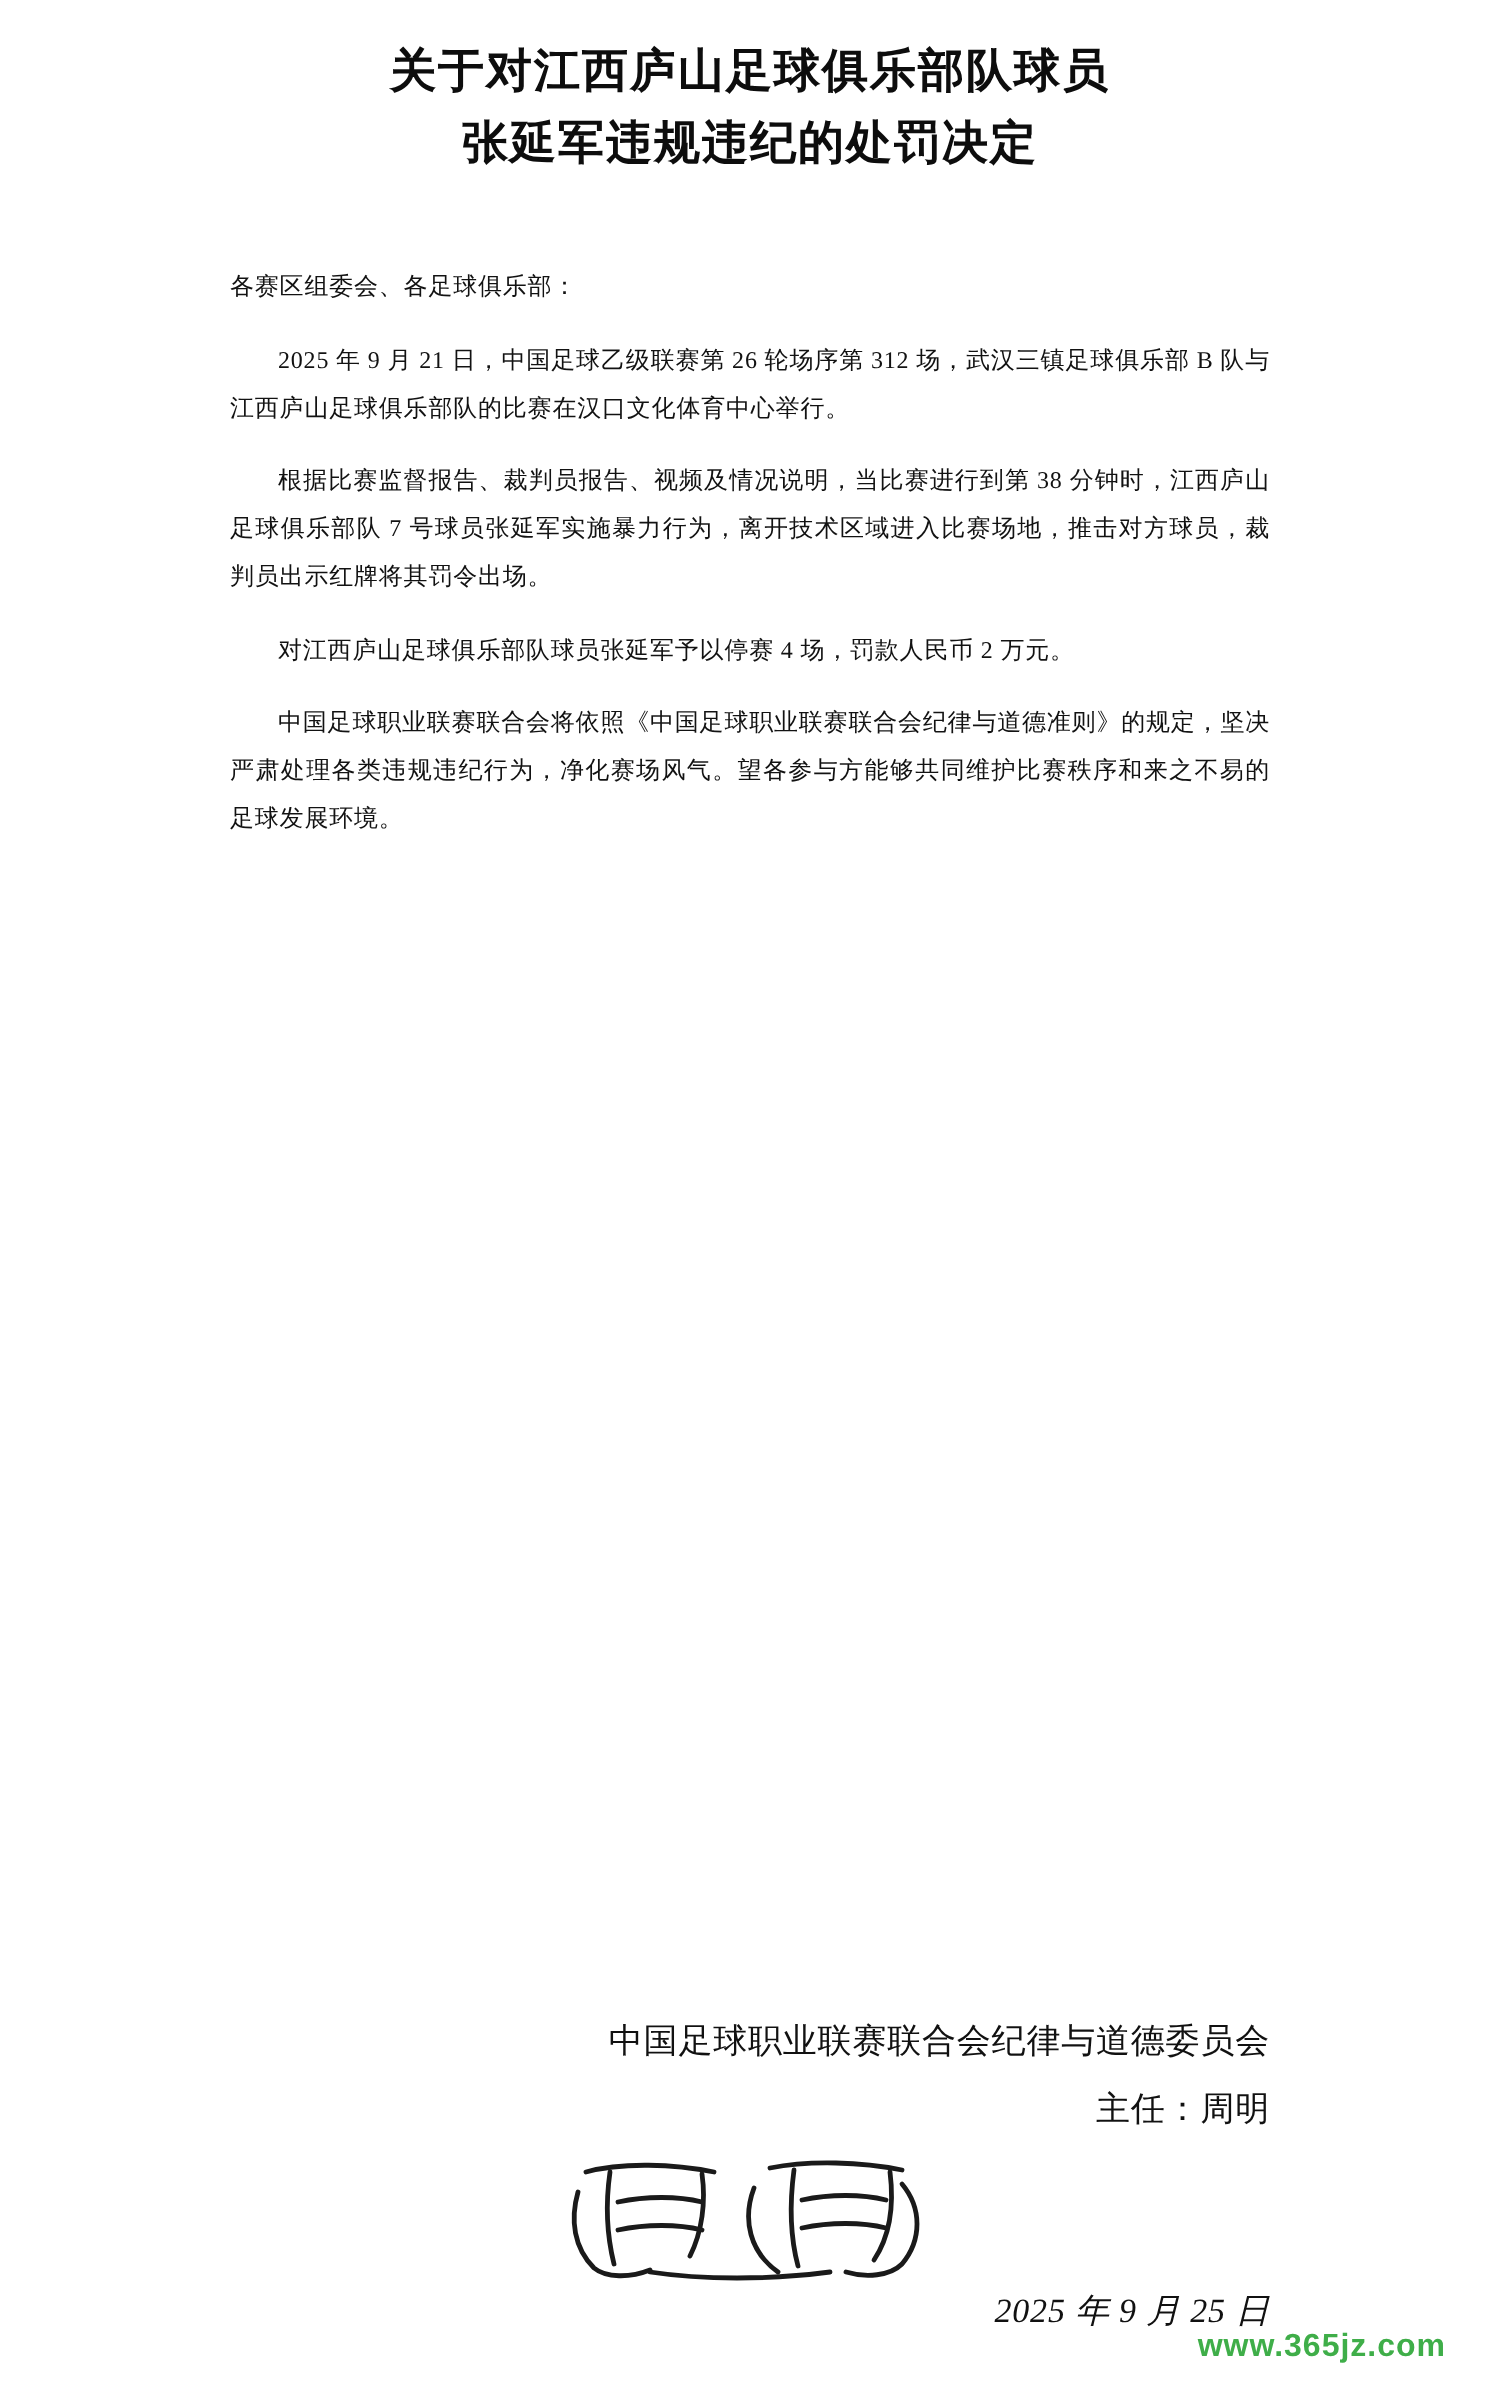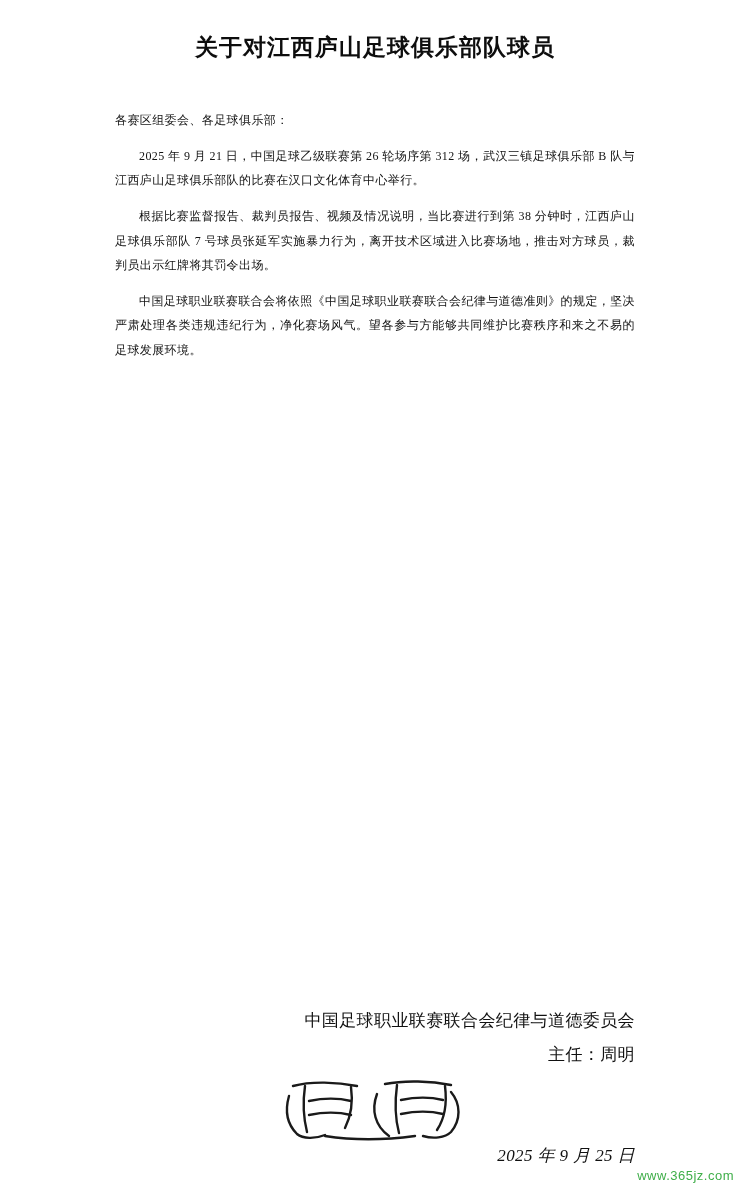--- a/index.html
+++ b/index.html
@@ -13,21 +13,21 @@
     position: relative;
     font-family: "Liberation Serif", "DejaVu Serif", serif;
     color: #111111;
     overflow: hidden;
   }
   .page {
     position: relative;
     width: 750px;
     height: 1191px;
     box-sizing: border-box;
-    padding: 16px;
+    padding: 4px;
   }
   .title-block {
     text-align: center;
     padding-top: 14px;
   }
   .title-line {
     font-size: 23px;
     font-weight: bold;
     letter-spacing: 1px;
     line-height: 1.55;
@@ -78,42 +78,44 @@
     margin: 0 auto;
   }
   .sign-date {
     font-size: 17px;
     letter-spacing: 0.4px;
     margin-top: 2px;
     font-style: italic;
   }
   .watermark {
     position: absolute;
-    right: 16px;
+    right: 27px;
     bottom: 8px;
     font-family: "Liberation Sans", sans-serif;
-    font-size: 13px;
+    font-size: 16px;
     color: #3fae49;
     letter-spacing: 0.5px;
-    font-weight: 400;
+    font-weight: 700;
   }
 </style>
 </head>
 <body>
 
 <div class="page">
 
   <div class="title-block">
     <div class="title-line">关于对江西庐山足球俱乐部队球员</div>
+    <div class="title-line">张延军违规违纪的处罚决定</div>
   </div>
 
   <div class="body-block">
     <p class="para">各赛区组委会、各足球俱乐部：</p>
     <p class="para indent">2025 年 9 月 21 日，中国足球乙级联赛第 26 轮场序第 312 场，武汉三镇足球俱乐部 B 队与江西庐山足球俱乐部队的比赛在汉口文化体育中心举行。</p>
     <p class="para indent">根据比赛监督报告、裁判员报告、视频及情况说明，当比赛进行到第 38 分钟时，江西庐山足球俱乐部队 7 号球员张延军实施暴力行为，离开技术区域进入比赛场地，推击对方球员，裁判员出示红牌将其罚令出场。</p>
+    <p class="para indent">对江西庐山足球俱乐部队球员张延军予以停赛 4 场，罚款人民币 2 万元。</p>
     <p class="para indent">中国足球职业联赛联合会将依照《中国足球职业联赛联合会纪律与道德准则》的规定，坚决严肃处理各类违规违纪行为，净化赛场风气。望各参与方能够共同维护比赛秩序和来之不易的足球发展环境。</p>
   </div>
 
   <div class="sign-block">
     <div class="sign-org">中国足球职业联赛联合会纪律与道德委员会</div>
     <div class="sign-role">主任：周明</div>
     <div class="signature">
       <svg width="220" height="72" viewBox="0 0 220 72" fill="none" xmlns="http://www.w3.org/2000/svg" aria-hidden="true">
         <g stroke="#1a1a1a" stroke-width="2.4" stroke-linecap="round" stroke-linejoin="round" fill="none">
           <path d="M28 16 C46 11, 72 12, 92 16"></path>

